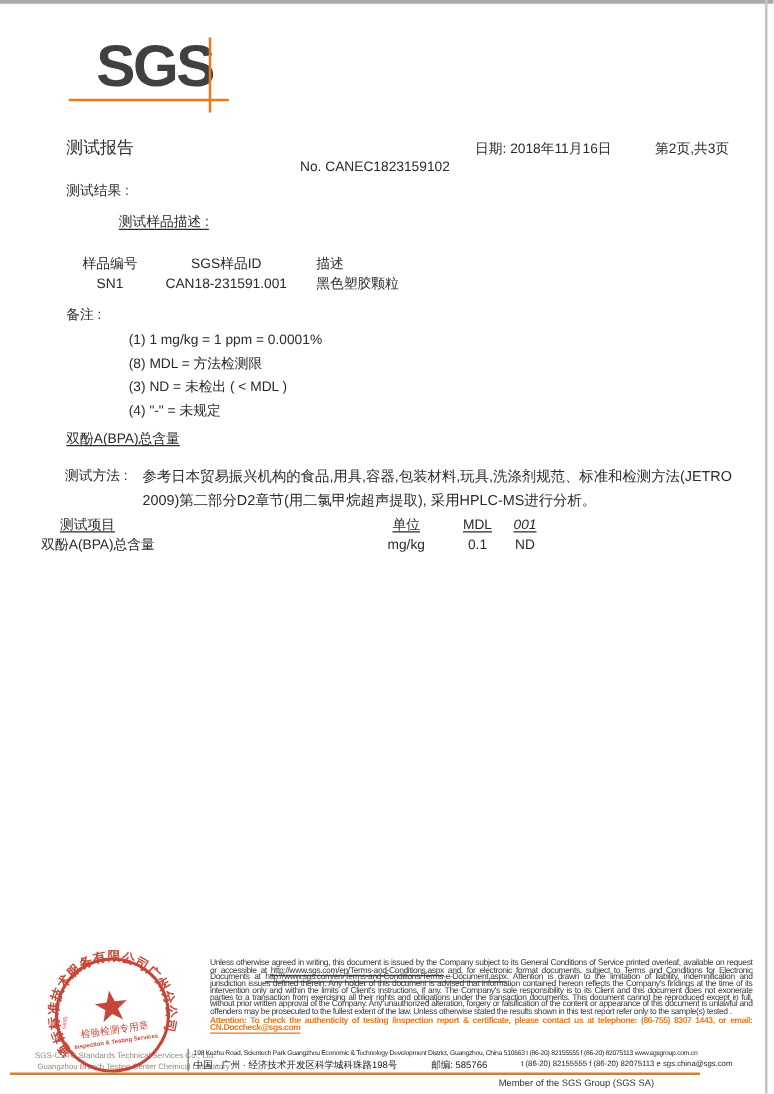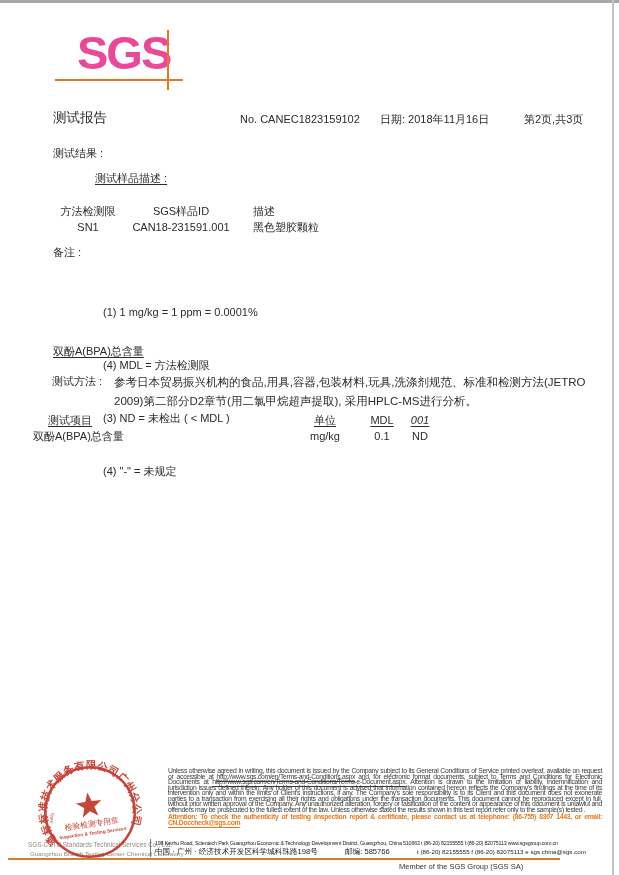--- a/index.html
+++ b/index.html
@@ -10,25 +10,25 @@
   }
   .abs{position:absolute;}
   .b{font-weight:normal;}
   .u{text-decoration:underline; text-underline-offset:2px;}
   .it{font-style:italic;}
   .t11{font-size:11px; line-height:13px;}
   .t13{font-size:13.5px; line-height:15px;}
   .page-border-top{left:0;top:0;width:619px;height:3px;background:#a9a9a9;}
   .page-border-right{top:0;left:612px;width:2px;height:875px;background:#c4c4c4;}
   .logo-text{left:77px;top:28px;font-size:47px;line-height:50px;font-weight:bold;
-    color:#ec4899;letter-spacing:-2px;}
+    color:#404040;letter-spacing:-2px;}
   .logo-hline{left:55px;top:79px;width:128px;height:2px;}
   .logo-vline{left:167px;top:30px;width:2px;height:60px;}
   .ctr{text-align:center;}
-  .notes div{margin-bottom:6px;margin-top:40px;}
+  .notes div{margin-bottom:6px;}
   .method-text{width:494px; line-height:18.5px;}
   .legal{
     left:168px; top:768px; width:434px;
     font-size:6.8px; line-height:5.5px; letter-spacing:-0.3px;
     text-align:justify; color:#3c3c3c;
   }
   .attention{margin-top:2px; font-weight:bold;}
   .company-line{color:#958a7d;}
   .addr-divider{left:150px;top:839px;width:1px;height:18px;background:#777;}
   .addr-en{left:155px;top:840px;width:450px;font-size:5.4px;letter-spacing:-0.2px;color:#222;}
@@ -43,39 +43,39 @@
 <div class="page">
 
   <div class="abs page-border-top"></div>
   <div class="abs page-border-right"></div>
 
   <div class="abs logo-text">SGS</div>
   <div class="abs logo-hline" style="background:#e8791e;"></div>
   <div class="abs logo-vline" style="background:#e8791e;"></div>
 
   <div class="abs b t13" style="left:53px;top:110px;">测试报告</div>
-  <div class="abs t11" style="left:200px;top:113px;padding-left:40px;">No. CANEC1823159102</div>
+  <div class="abs t11" style="left:200px;top:128px;padding-left:40px;">No. CANEC1823159102</div>
   <div class="abs t11" style="left:380px;top:113px;">日期: 2018年11月16日</div>
   <div class="abs t11" style="left:524px;top:113px;">第2页,共3页</div>
 
   <div class="abs t11" style="left:53px;top:147px;">测试结果 :</div>
   <div class="abs t11 b u" style="left:53px;top:172px;margin-left:42px;">测试样品描述 :</div>
 
-  <div class="abs t11 b ctr" style="left:48px;top:205px;width:80px;">方法检测限</div>
+  <div class="abs t11 b ctr" style="left:48px;top:205px;width:80px;">样品编号</div>
   <div class="abs t11 b ctr" style="left:122px;top:205px;width:118px;">SGS样品ID</div>
   <div class="abs t11 b" style="left:253px;top:205px;">描述</div>
 
   <div class="abs t11 ctr" style="left:48px;top:221px;width:80px;">SN1</div>
   <div class="abs t11 ctr" style="left:122px;top:221px;width:118px;">CAN18-231591.001</div>
   <div class="abs t11" style="left:253px;top:221px;">黑色塑胶颗粒</div>
 
   <div class="abs t11" style="left:53px;top:246px;">备注 :</div>
   <div class="abs t11 notes" style="left:103px;top:266px;">
     <div>(1) 1 mg/kg = 1 ppm = 0.0001%</div>
-    <div>(4) MDL = 方法检测限</div>
+    <div>(8) MDL = 方法检测限</div>
     <div>(3) ND = 未检出 ( &lt; MDL )</div>
     <div>(4) "-" = 未规定</div>
   </div>
 
   <div class="abs t11 b u" style="left:53px;top:345px;">双酚A(BPA)总含量</div>
 
   <div class="abs t11" style="left:52px;top:375px;">测试方法 :</div>
   <div class="abs method-text" style="left:114px;top:373px;font-size:11.5px;">参考日本贸易振兴机构的食品,用具,容器,包装材料,玩具,洗涤剂规范、标准和检测方法(JETRO 2009)第二部分D2章节(用二氯甲烷超声提取), 采用HPLC-MS进行分析。</div>
 
   <div class="abs t11 b u" style="left:48px;top:414px;">测试项目</div>

